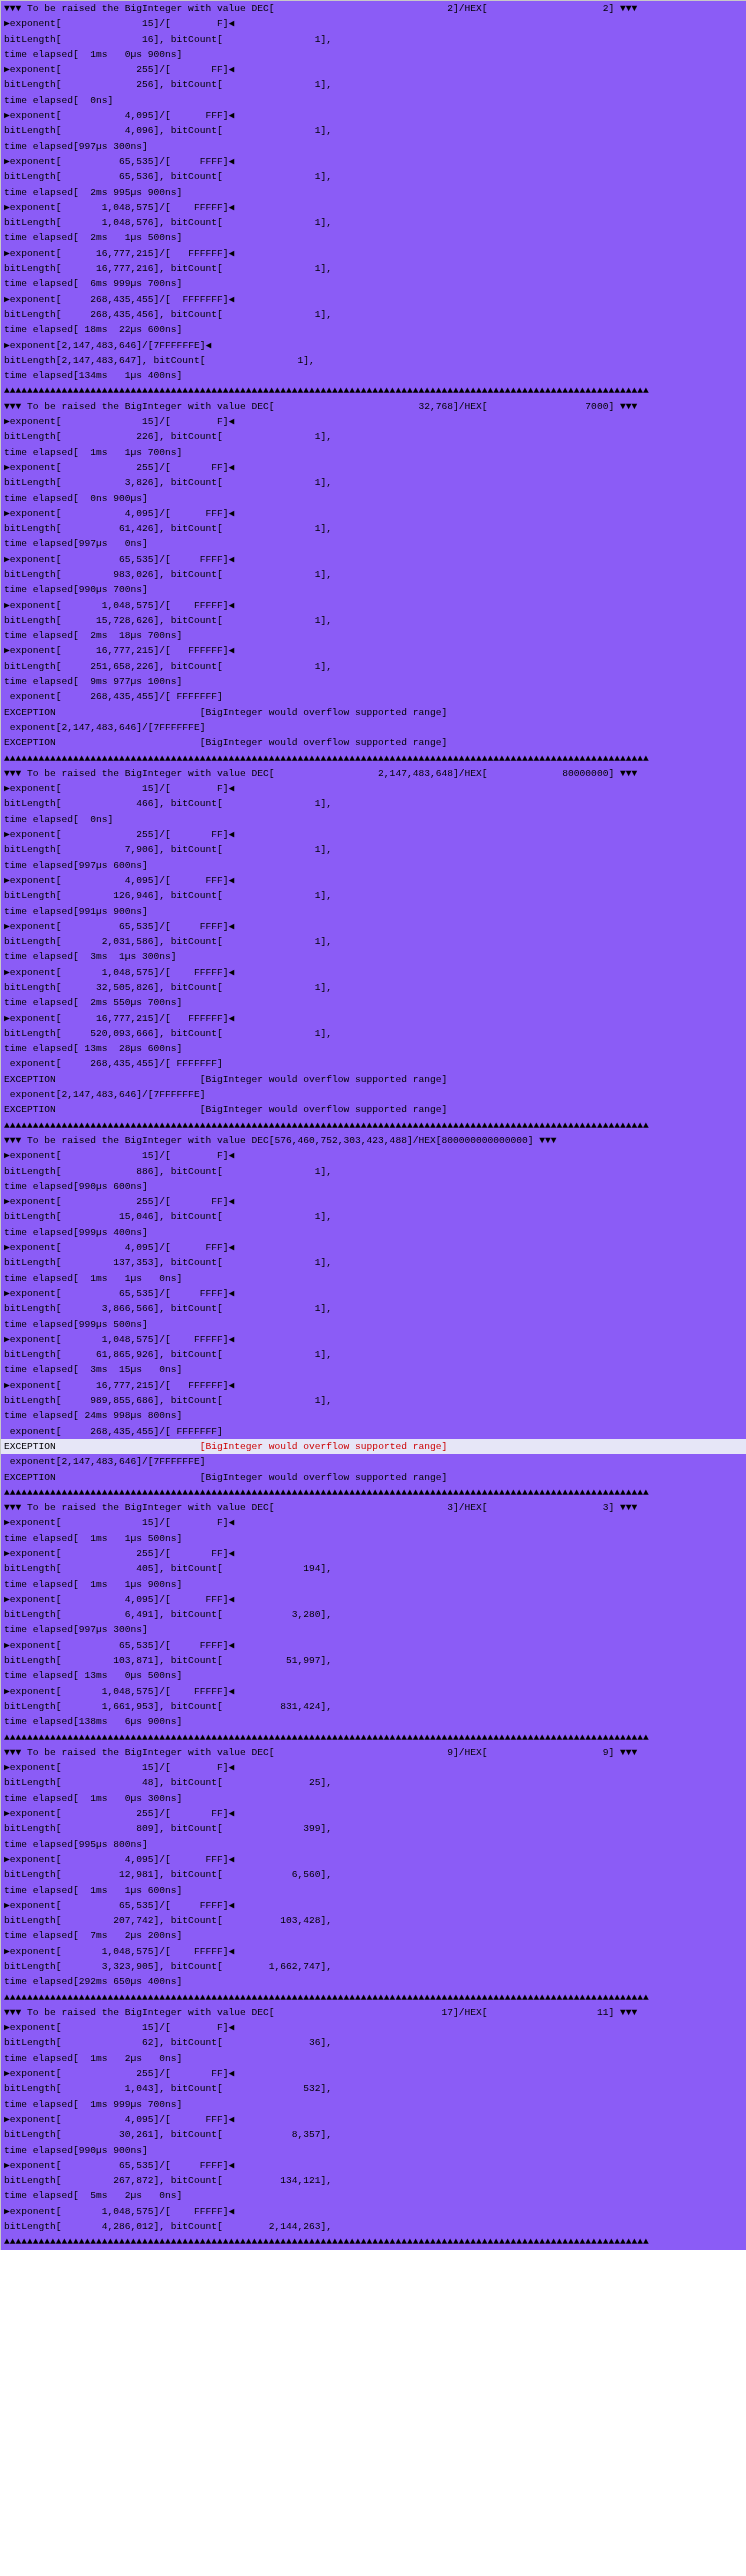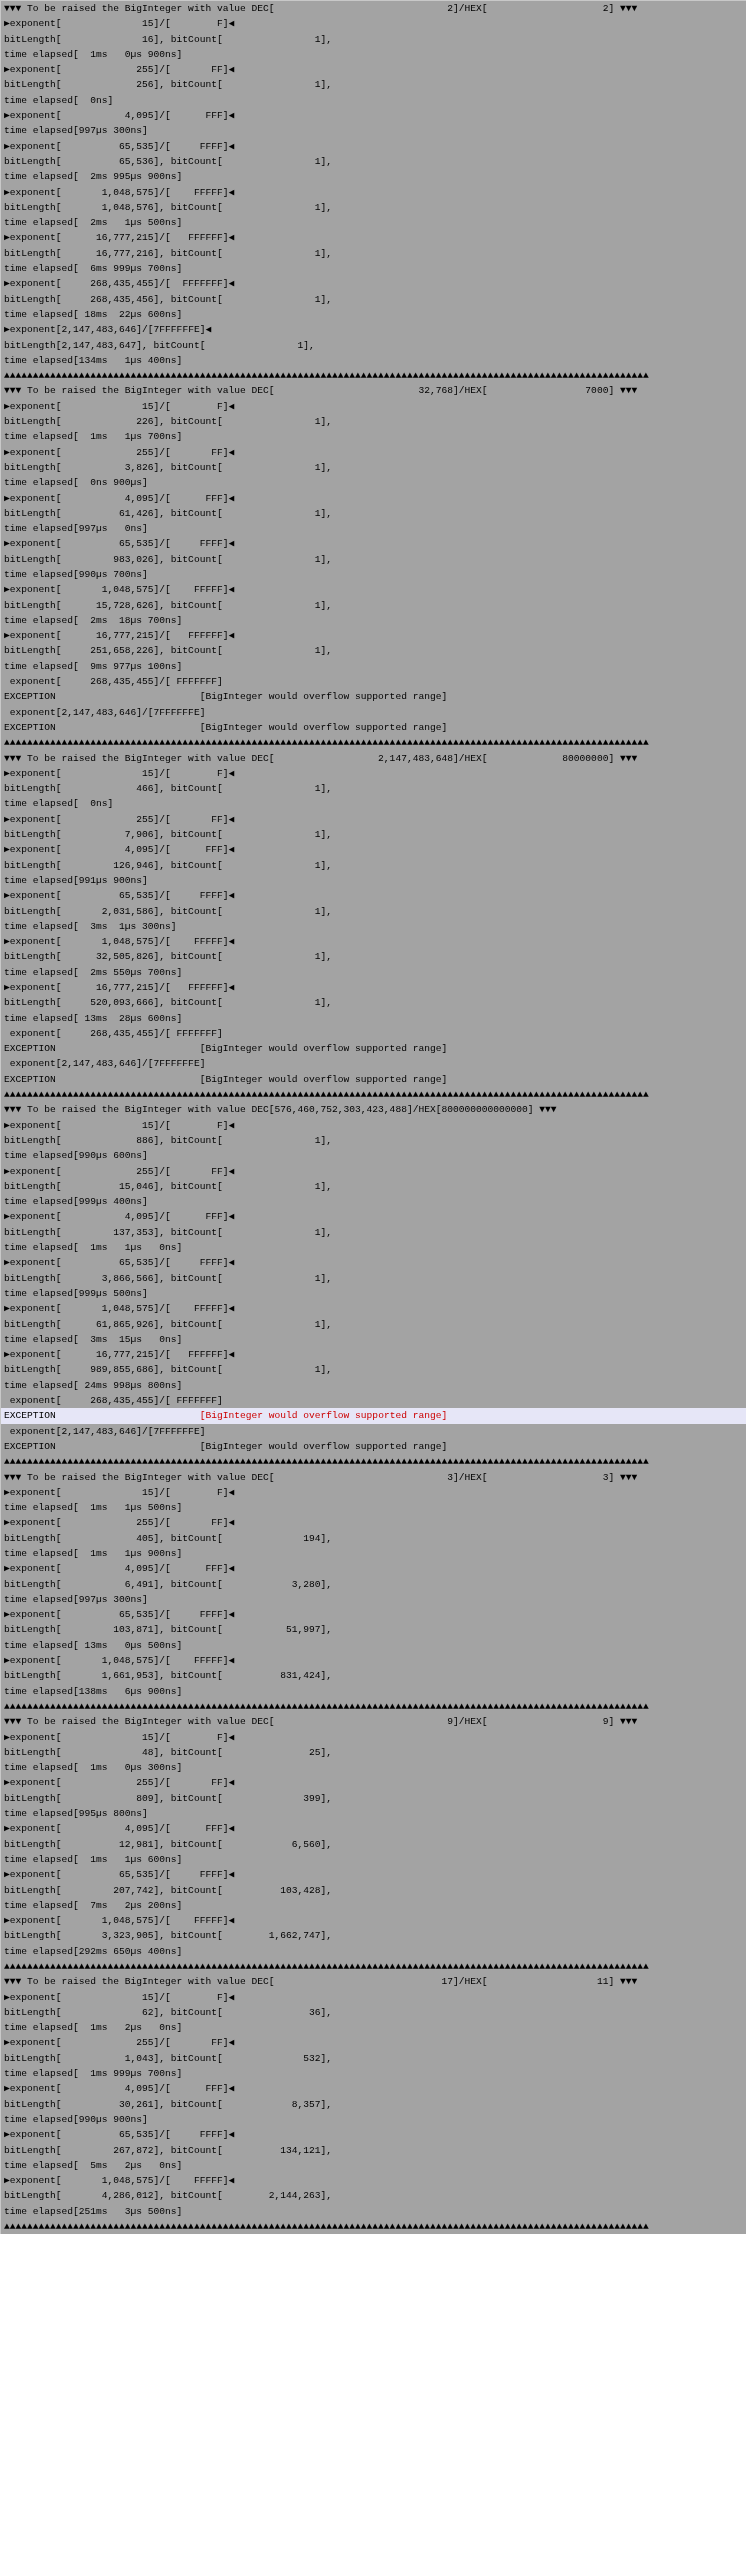--- a/index.html
+++ b/index.html
@@ -11,21 +11,21 @@
   body {
     width: 747px;
     font-family: "Liberation Mono", "DejaVu Sans Mono", monospace;
     font-size: 9.6px;
     line-height: 15.3px;
     color: #000000;
     -webkit-font-smoothing: none;
   }
   #console {
     width: 747px;
-    background: #a3a3a3;
+    background: #8b5cf6;
     border-left: 1.9px solid #c8c8c8;
     border-top: 1.9px solid #c8c8c8;
     border-right: 1px solid #d0d0d0;
     box-sizing: border-box;
     padding: 0;
     overflow: hidden;
   }
   .line {
     height: 15.3px;
     line-height: 15.3px;
@@ -57,20 +57,21 @@
 
 <div id="console">
     <div class="line header">▼▼▼ To be raised the BigInteger with value DEC[                              2]/HEX[                    2] ▼▼▼</div>
     <div class="line">▶exponent[              15]/[        F]◀</div>
     <div class="line">bitLength[              16], bitCount[                1],</div>
     <div class="line">time elapsed[  1ms   0µs 900ns]</div>
     <div class="line">▶exponent[             255]/[       FF]◀</div>
     <div class="line">bitLength[             256], bitCount[                1],</div>
     <div class="line">time elapsed[  0ns]</div>
     <div class="line">▶exponent[           4,095]/[      FFF]◀</div>
+    <div class="line">bitLength[           4,096], bitCount[                1],</div>
     <div class="line">time elapsed[997µs 300ns]</div>
     <div class="line">▶exponent[          65,535]/[     FFFF]◀</div>
     <div class="line">bitLength[          65,536], bitCount[                1],</div>
     <div class="line">time elapsed[  2ms 995µs 900ns]</div>
     <div class="line">▶exponent[       1,048,575]/[    FFFFF]◀</div>
     <div class="line">bitLength[       1,048,576], bitCount[                1],</div>
     <div class="line">time elapsed[  2ms   1µs 500ns]</div>
     <div class="line">▶exponent[      16,777,215]/[   FFFFFF]◀</div>
     <div class="line">bitLength[      16,777,216], bitCount[                1],</div>
     <div class="line">time elapsed[  6ms 999µs 700ns]</div>
@@ -104,20 +105,21 @@
     <div class="line">EXCEPTION                         [BigInteger would overflow supported range]</div>
     <div class="line"> exponent[2,147,483,646]/[7FFFFFFE]</div>
     <div class="line">EXCEPTION                         [BigInteger would overflow supported range]</div>
     <div class="line sep">▲▲▲▲▲▲▲▲▲▲▲▲▲▲▲▲▲▲▲▲▲▲▲▲▲▲▲▲▲▲▲▲▲▲▲▲▲▲▲▲▲▲▲▲▲▲▲▲▲▲▲▲▲▲▲▲▲▲▲▲▲▲▲▲▲▲▲▲▲▲▲▲▲▲▲▲▲▲▲▲▲▲▲▲▲▲▲▲▲▲▲▲▲▲▲▲▲▲▲▲▲▲▲▲▲▲▲▲▲▲▲▲</div>
     <div class="line header">▼▼▼ To be raised the BigInteger with value DEC[                  2,147,483,648]/HEX[             80000000] ▼▼▼</div>
     <div class="line">▶exponent[              15]/[        F]◀</div>
     <div class="line">bitLength[             466], bitCount[                1],</div>
     <div class="line">time elapsed[  0ns]</div>
     <div class="line">▶exponent[             255]/[       FF]◀</div>
     <div class="line">bitLength[           7,906], bitCount[                1],</div>
+    <div class="line">time elapsed[997µs 600ns]</div>
     <div class="line">▶exponent[           4,095]/[      FFF]◀</div>
     <div class="line">bitLength[         126,946], bitCount[                1],</div>
     <div class="line">time elapsed[991µs 900ns]</div>
     <div class="line">▶exponent[          65,535]/[     FFFF]◀</div>
     <div class="line">bitLength[       2,031,586], bitCount[                1],</div>
     <div class="line">time elapsed[  3ms  1µs 300ns]</div>
     <div class="line">▶exponent[       1,048,575]/[    FFFFF]◀</div>
     <div class="line">bitLength[      32,505,826], bitCount[                1],</div>
     <div class="line">time elapsed[  2ms 550µs 700ns]</div>
     <div class="line">▶exponent[      16,777,215]/[   FFFFFF]◀</div>
@@ -193,16 +195,15 @@
     <div class="line">bitLength[           1,043], bitCount[              532],</div>
     <div class="line">time elapsed[  1ms 999µs 700ns]</div>
     <div class="line">▶exponent[           4,095]/[      FFF]◀</div>
     <div class="line">bitLength[          30,261], bitCount[            8,357],</div>
     <div class="line">time elapsed[990µs 900ns]</div>
     <div class="line">▶exponent[          65,535]/[     FFFF]◀</div>
     <div class="line">bitLength[         267,872], bitCount[          134,121],</div>
     <div class="line">time elapsed[  5ms   2µs   0ns]</div>
     <div class="line">▶exponent[       1,048,575]/[    FFFFF]◀</div>
     <div class="line">bitLength[       4,286,012], bitCount[        2,144,263],</div>
-    <div class="line">time elapsed[251ms   3µs 500ns]</div>
     <div class="line sep">▲▲▲▲▲▲▲▲▲▲▲▲▲▲▲▲▲▲▲▲▲▲▲▲▲▲▲▲▲▲▲▲▲▲▲▲▲▲▲▲▲▲▲▲▲▲▲▲▲▲▲▲▲▲▲▲▲▲▲▲▲▲▲▲▲▲▲▲▲▲▲▲▲▲▲▲▲▲▲▲▲▲▲▲▲▲▲▲▲▲▲▲▲▲▲▲▲▲▲▲▲▲▲▲▲▲▲▲▲▲▲▲</div>
   </div>
 
 
 </body></html>

